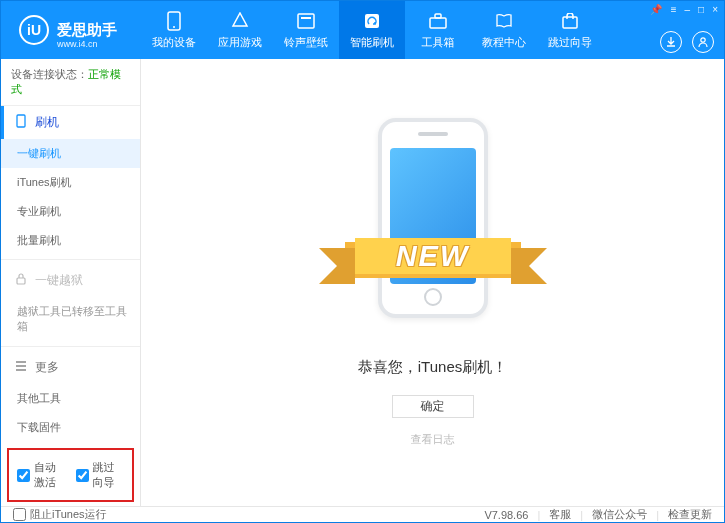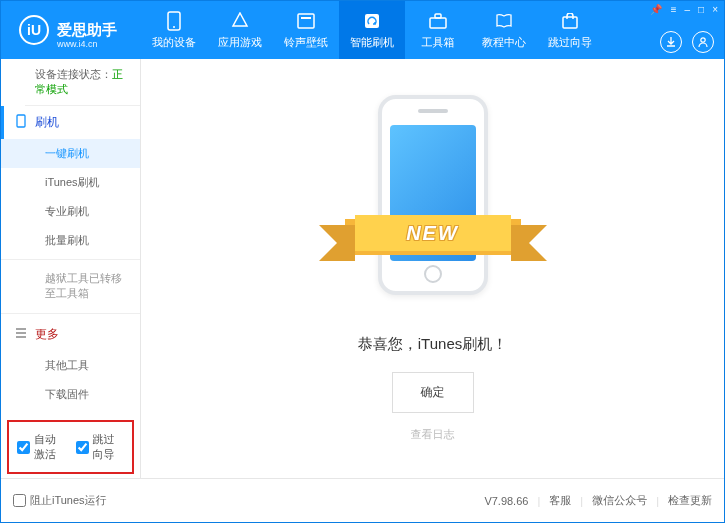--- a/index.html
+++ b/index.html
@@ -17,52 +17,52 @@
 .nav-item.active { background: #0078e8; }
 .nav-item .nav-icon { width: 20px; height: 20px; margin-bottom: 4px; display: flex; align-items: center; justify-content: center; }
 .win-controls { position: absolute; right: 6px; top: 3px; display: flex; gap: 8px; font-size: 10px; }
 .win-controls span { cursor: pointer; opacity: .9; }
 .header-actions { position: absolute; right: 10px; bottom: 6px; display: flex; gap: 10px; }
 .circle-btn { width: 22px; height: 22px; border: 1.5px solid #fff; border-radius: 50%; display: flex; align-items: center; justify-content: center; cursor: pointer; }
 
 
 .body { flex: 1; display: flex; overflow: hidden; }
 .sidebar { width: 140px; border-right: 1px solid #e6e6e6; display: flex; flex-direction: column; }
-.conn-status { padding: 8px 10px; font-size: 11px; color: #666; border-bottom: 1px solid #eee; margin-left: 24px; }
+.conn-status { padding: 8px 10px; font-size: 11px; color: #666; border-bottom: 1px solid #eee; }
 .conn-status .normal { color: #0aa000; }
-.section-header { display: flex; align-items: center; padding: 8px 14px; color: #b91c1c; font-size: 12px; }
+.section-header { display: flex; align-items: center; padding: 8px 14px; color: #737373; font-size: 12px; }
 .section-header .icn { width: 14px; margin-right: 6px; color: #888; }
 .section-header.blue { color: #1d4ed8; border-left: 3px solid #1494ff; padding-left: 11px; }
 .section-header.locked { color: #bbb; }
 .sub-items { margin-left: 0; }
-.sub-item { padding: 7px 10px 7px 44px; font-size: 11px; color: #666; cursor: pointer; }
+.sub-item { padding: 7px 10px 7px 16px; font-size: 11px; color: #666; cursor: pointer; }
 .sub-item.active { background: #e8f3ff; color: #1494ff; }
 .sub-item.muted { color: #999; }
 .divider { height: 1px; background: #eee; margin: 4px 0; }
 .checkbox-row { padding: 10px 8px; border: 2px solid #d22; display: flex; gap: 10px; font-size: 11px; margin: 4px 6px; }
 .checkbox-row label { display: flex; align-items: center; gap: 4px; color: #555; cursor: pointer; }
 .checkbox-row input { accent-color: #1494ff; }
 
 .main { flex: 1; display: flex; align-items: center; justify-content: center; flex-direction: column; position: relative; }
 .phone-illus { width: 140px; height: 210px; position: relative; margin-bottom: 30px; }
 .phone-body { width: 110px; height: 200px; background: #fff; border: 4px solid #e3e6ea; border-radius: 18px; margin: 0 auto; position: relative; box-shadow: 0 2px 6px rgba(0,0,0,.08); }
 .phone-body::before { content:''; position:absolute; top:10px; left:50%; transform:translateX(-50%); width:30px; height:4px; background:#d0d4d8; border-radius:2px; }
 .phone-body::after { content:''; position:absolute; bottom:8px; left:50%; transform:translateX(-50%); width:14px; height:14px; border:2px solid #d0d4d8; border-radius:50%; }
 .phone-screen { position:absolute; top:26px; left:8px; right:8px; bottom:30px; background: linear-gradient(135deg,#5ec3ff,#2a8de8); border-radius:4px; }
 .new-ribbon { position: absolute; bottom: 50px; left: -18px; right: -18px; }
 .ribbon-back { height: 36px; background: #f6b63a; position: relative; }
 .ribbon-back::before, .ribbon-back::after { content:''; position:absolute; top:6px; width:0; height:0; border:18px solid #e0a030; }
 .ribbon-back::before { left:-26px; border-left-color:transparent; }
 .ribbon-back::after { right:-26px; border-right-color:transparent; }
-.ribbon-front { position:absolute; top:-4px; left:10px; right:10px; height:36px; background:#ffd24d; display:flex; align-items:center; justify-content:center; font-weight:900; font-size:20px; color:#fff; font-style:italic; letter-spacing:2px; text-shadow: -1px -1px 0 #e0a030, 1px -1px 0 #e0a030, -1px 1px 0 #e0a030, 1px 1px 0 #e0a030; }
+.ribbon-front { position:absolute; top:-4px; left:10px; right:10px; height:36px; background:#ffd24d; display:flex; align-items:center; justify-content:center; font-weight:900; font-size:29px; color:#fff; font-style:italic; letter-spacing:2px; text-shadow: -1px -1px 0 #e0a030, 1px -1px 0 #e0a030, -1px 1px 0 #e0a030, 1px 1px 0 #e0a030; }
 .success-msg { font-size: 15px; color: #333; margin-bottom: 18px; }
-.ok-btn { border:1px solid #ddd; background:#fff; padding:11px 28px; cursor:pointer; font-size:12px; color:#444; margin-bottom: 14px; }
+.ok-btn { border:1px solid #ddd; background:#fff; padding:2px 28px; cursor:pointer; font-size:12px; color:#444; margin-bottom: 14px; }
 .view-log { font-size: 11px; color: #bbb; cursor: pointer; }
 
-.footer { height: 44px; border-top: 1px solid #e6e6e6; display: flex; align-items: center; padding: 0 12px; font-size: 11px; color: #666; }
+.footer { height: 16px; border-top: 1px solid #e6e6e6; display: flex; align-items: center; padding: 0 12px; font-size: 11px; color: #666; }
 .footer .left { display: flex; align-items: center; gap: 6px; }
 .footer .right { margin-left: auto; display: flex; align-items: center; gap: 9px; }
 .footer .right span { cursor: pointer; }
 .sep { color: #ddd; }
 </style>
 </head>
 <body>
 
 <div class="app">
 
@@ -173,20 +173,27 @@
         <span>刷机</span>
       </div>
       <div class="sub-items">
         <div class="sub-item active">一键刷机</div>
         <div class="sub-item">iTunes刷机</div>
         <div class="sub-item">专业刷机</div>
         <div class="sub-item">批量刷机</div>
       </div>
       <div class="divider"></div>
 
+      <div class="section-header locked">
+        <span class="icn"><svg width="12" height="12" viewBox="0 0 12 12">
+              <rect x="2" y="5" width="8" height="6" rx="1" fill="none" stroke="#bbb" stroke-width="1.2"></rect>
+              <path d="M4 5 L4 3 A2 2 0 0 1 8 3 L8 5" fill="none" stroke="#bbb" stroke-width="1.2"></path>
+            </svg></span>
+        <span>一键越狱</span>
+      </div>
       <div class="sub-items">
         <div class="sub-item muted" style="line-height:1.4;">越狱工具已转移至工具箱</div>
       </div>
       <div class="divider"></div>
 
       <div class="section-header">
         <span class="icn"><svg width="12" height="10" viewBox="0 0 12 10">
               <path d="M1 1 L11 1 M1 5 L11 5 M1 9 L11 9" stroke="#888" stroke-width="1.3"></path>
             </svg></span>
         <span>更多</span>

